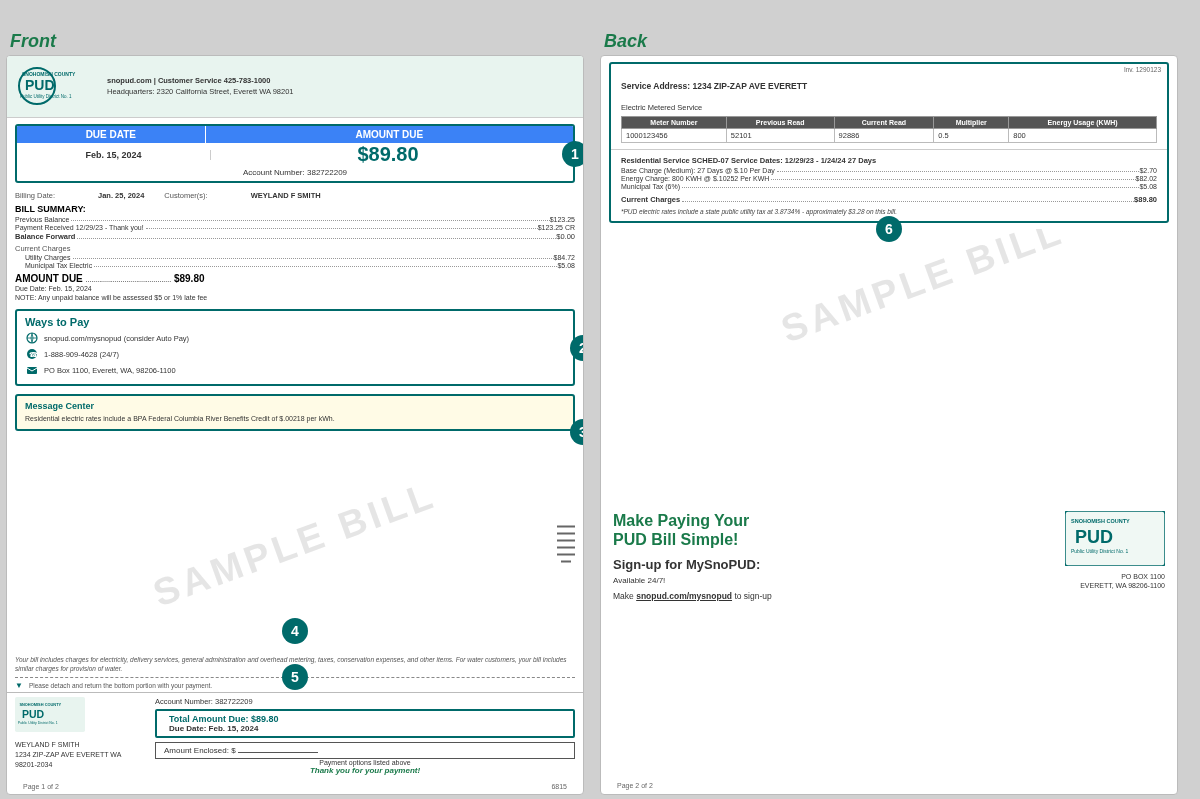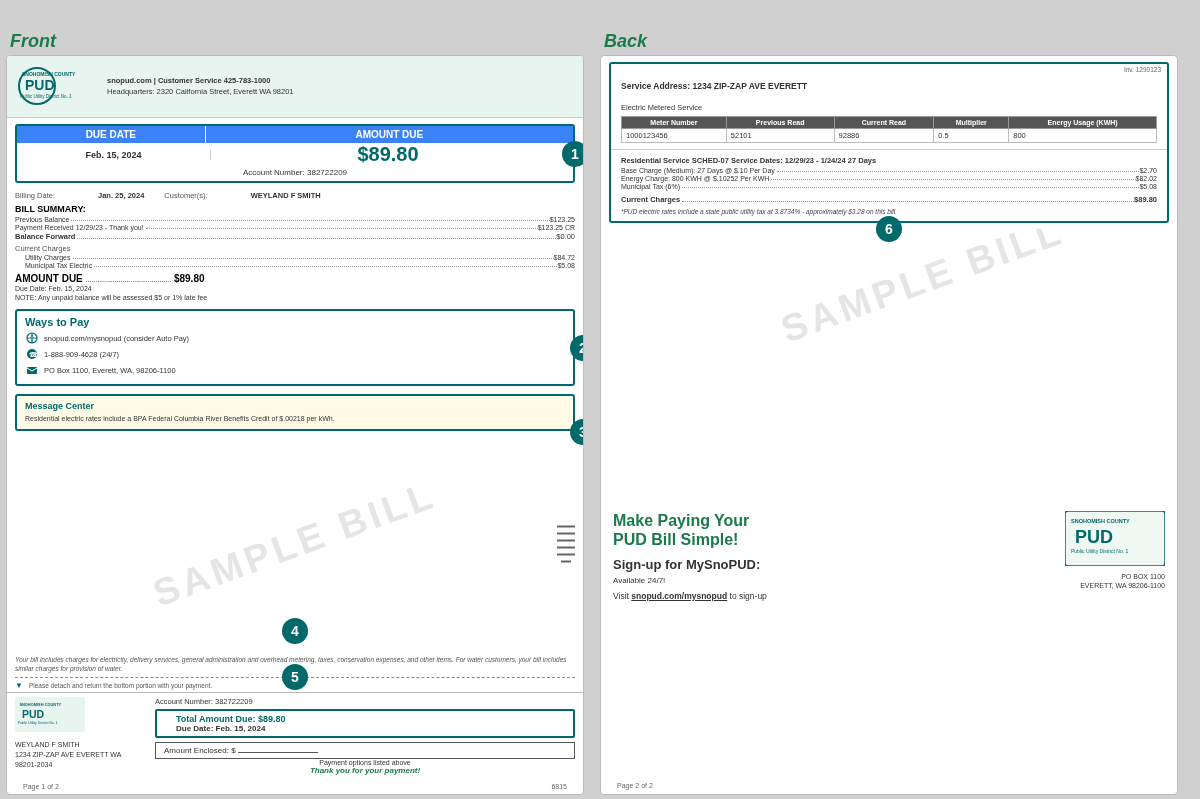--- a/index.html
+++ b/index.html
@@ -273,21 +273,21 @@
       align-items: flex-start;
     }
     .account-num-text {
       font-size: 7.5px;
       color: #333;
       margin-bottom: 3px;
     }
     .total-due-box {
       border: 2px solid #006a6a;
       border-radius: 2px;
-      padding: 3px 19px;
+      padding: 3px 12px;
       margin-bottom: 2px;
     }
     .total-due-text {
       font-size: 9px;
       font-weight: bold;
       color: #006a6a;
     }
     .due-date-small {
       font-size: 8px;
       font-weight: bold;
@@ -830,21 +830,21 @@
 
       <div class="make-paying-section">
         <div class="make-paying-text">
           <div class="make-paying-title">
             <div>Make Paying Your</div>
             <div>PUD Bill Simple!</div>
           </div>
           <div class="sign-up-title">Sign-up for MySnoPUD:</div>
           <div class="available-text">Available 24/7!</div>
           <div class="visit-text">
-            <span>Visit </span><span class="snopud-link">snopud.com/mysnopud</span><span> to sign-up</span>
+            <span>Make </span><span class="snopud-link">snopud.com/mysnopud</span><span> to sign-up</span>
           </div>
         </div>
         <div class="pud-logo-right">
           <svg viewBox="0 0 100 55" width="100" height="55" style="margin-bottom:6px;">
             <rect x="0" y="0" width="100" height="55" fill="#f0f8f4" rx="3" stroke="#006a6a" stroke-width="1.5"></rect>
             <text x="6" y="12" font-size="5.5" fill="#006a6a" font-weight="bold">SNOHOMISH COUNTY</text>
             <text x="10" y="32" font-size="18" fill="#006a6a" font-weight="bold">PUD</text>
             <text x="6" y="42" font-size="5" fill="#006a6a">Public Utility District No. 1</text>
           </svg>
           <div class="po-box-text">

